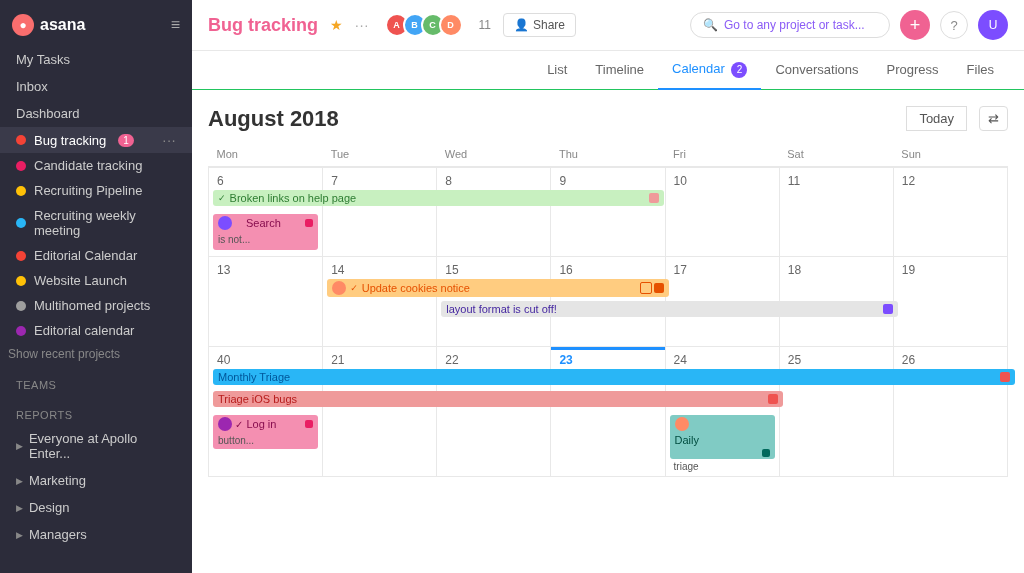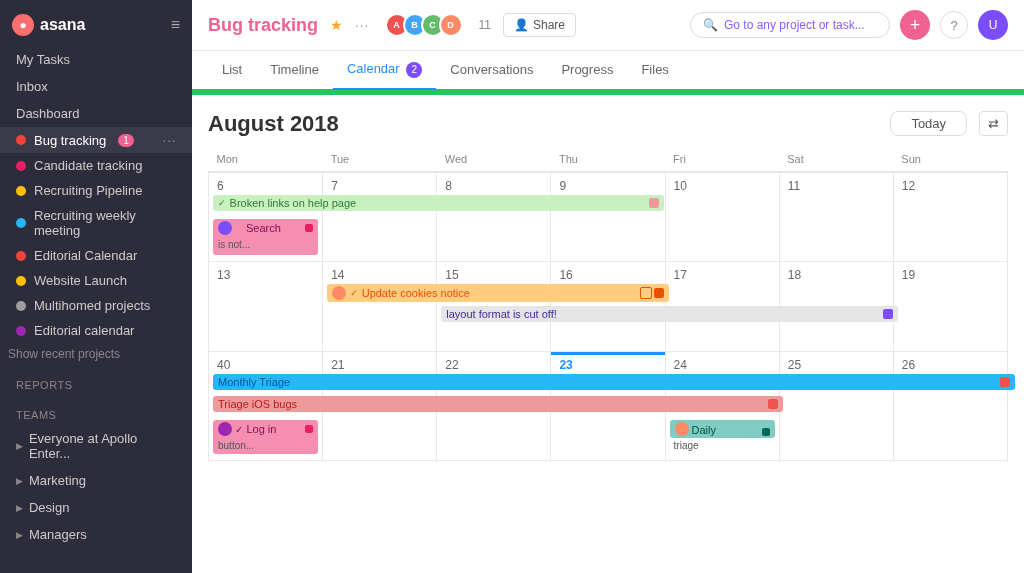--- a/index.html
+++ b/index.html
@@ -191,22 +191,23 @@
       background: #7c4dff;
       display: flex; align-items: center; justify-content: center;
       color: #fff; font-size: 12px; cursor: pointer;
     }
 
     
     .tabs {
       display: flex;
       align-items: center;
       padding: 0 16px;
-      border-bottom: 6px solid #22c55e;
+      border-bottom: 1px solid #22c55e;
       flex-shrink: 0;
+      justify-content: flex-end;
     }
     .tab {
       padding: 10px 14px;
       font-size: 13px;
       color: #666;
       cursor: pointer;
       position: relative;
       border-bottom: 2px solid transparent;
       margin-bottom: -1px;
     }
@@ -233,22 +234,22 @@
       align-items: center;
       margin-bottom: 12px;
     }
     .calendar-month-title {
       font-size: 22px;
       font-weight: 600;
       color: #333;
     }
     .today-btn {
       border: 1px solid #ddd;
-      border-radius: 8px;
-      padding: 4px 20px;
+      border-radius: 0;
+      padding: 4px 12px;
       font-size: 13px;
       cursor: pointer;
       background: #fff;
       color: #555;
     }
     .nav-arrows {
       border: 1px solid #ddd;
       border-radius: 4px;
       padding: 4px 8px;
       font-size: 13px;
@@ -372,23 +373,23 @@
     <div class="dot" style="background:#9e9e9e"></div>
     <span>Multihomed projects</span>
   </div>
   <div class="project-item">
     <div class="dot" style="background:#9c27b0"></div>
     <span>Editorial calendar</span>
   </div>
 
   <div class="show-recent">Show recent projects</div>
 
+  <div class="sidebar-section-label">Teams</div>
+
   <div class="sidebar-section-label">Reports</div>
-
-  <div class="sidebar-section-label">Teams</div>
 
   <div class="team-item">
     <span class="chevron-right">▶</span>
     <span>Everyone at Apollo Enter...</span>
   </div>
   <div class="team-item">
     <span class="chevron-right">▶</span>
     <span>Marketing</span>
   </div>
   <div class="team-item">
@@ -583,21 +584,21 @@
           <td>
             <div class="day-num">22</div>
           </td>
           <td style="position:relative;">
             <div class="today-line"></div>
             <div class="day-num today">23</div>
           </td>
           <td style="position:relative;">
             <div class="day-num">24</div>
 
-            <div class="cal-event event-teal" style="margin-top:46px;display:flex;align-items:flex-end;gap:3px;">
+            <div class="cal-event event-teal" style="margin-top:46px;display:flex;align-items:flex-start;gap:3px;flex-direction:column;">
               <div class="event-avatar" style="background:#ff8a65;"></div>
               <span>Daily</span>
               <div style="margin-left:auto;width:8px;height:8px;background:#00695c;border-radius:2px;"></div>
             </div>
             <div style="font-size:10px;color:#555;padding-left:4px;">triage</div>
           </td>
           <td>
             <div class="day-num">25</div>
           </td>
           <td>

